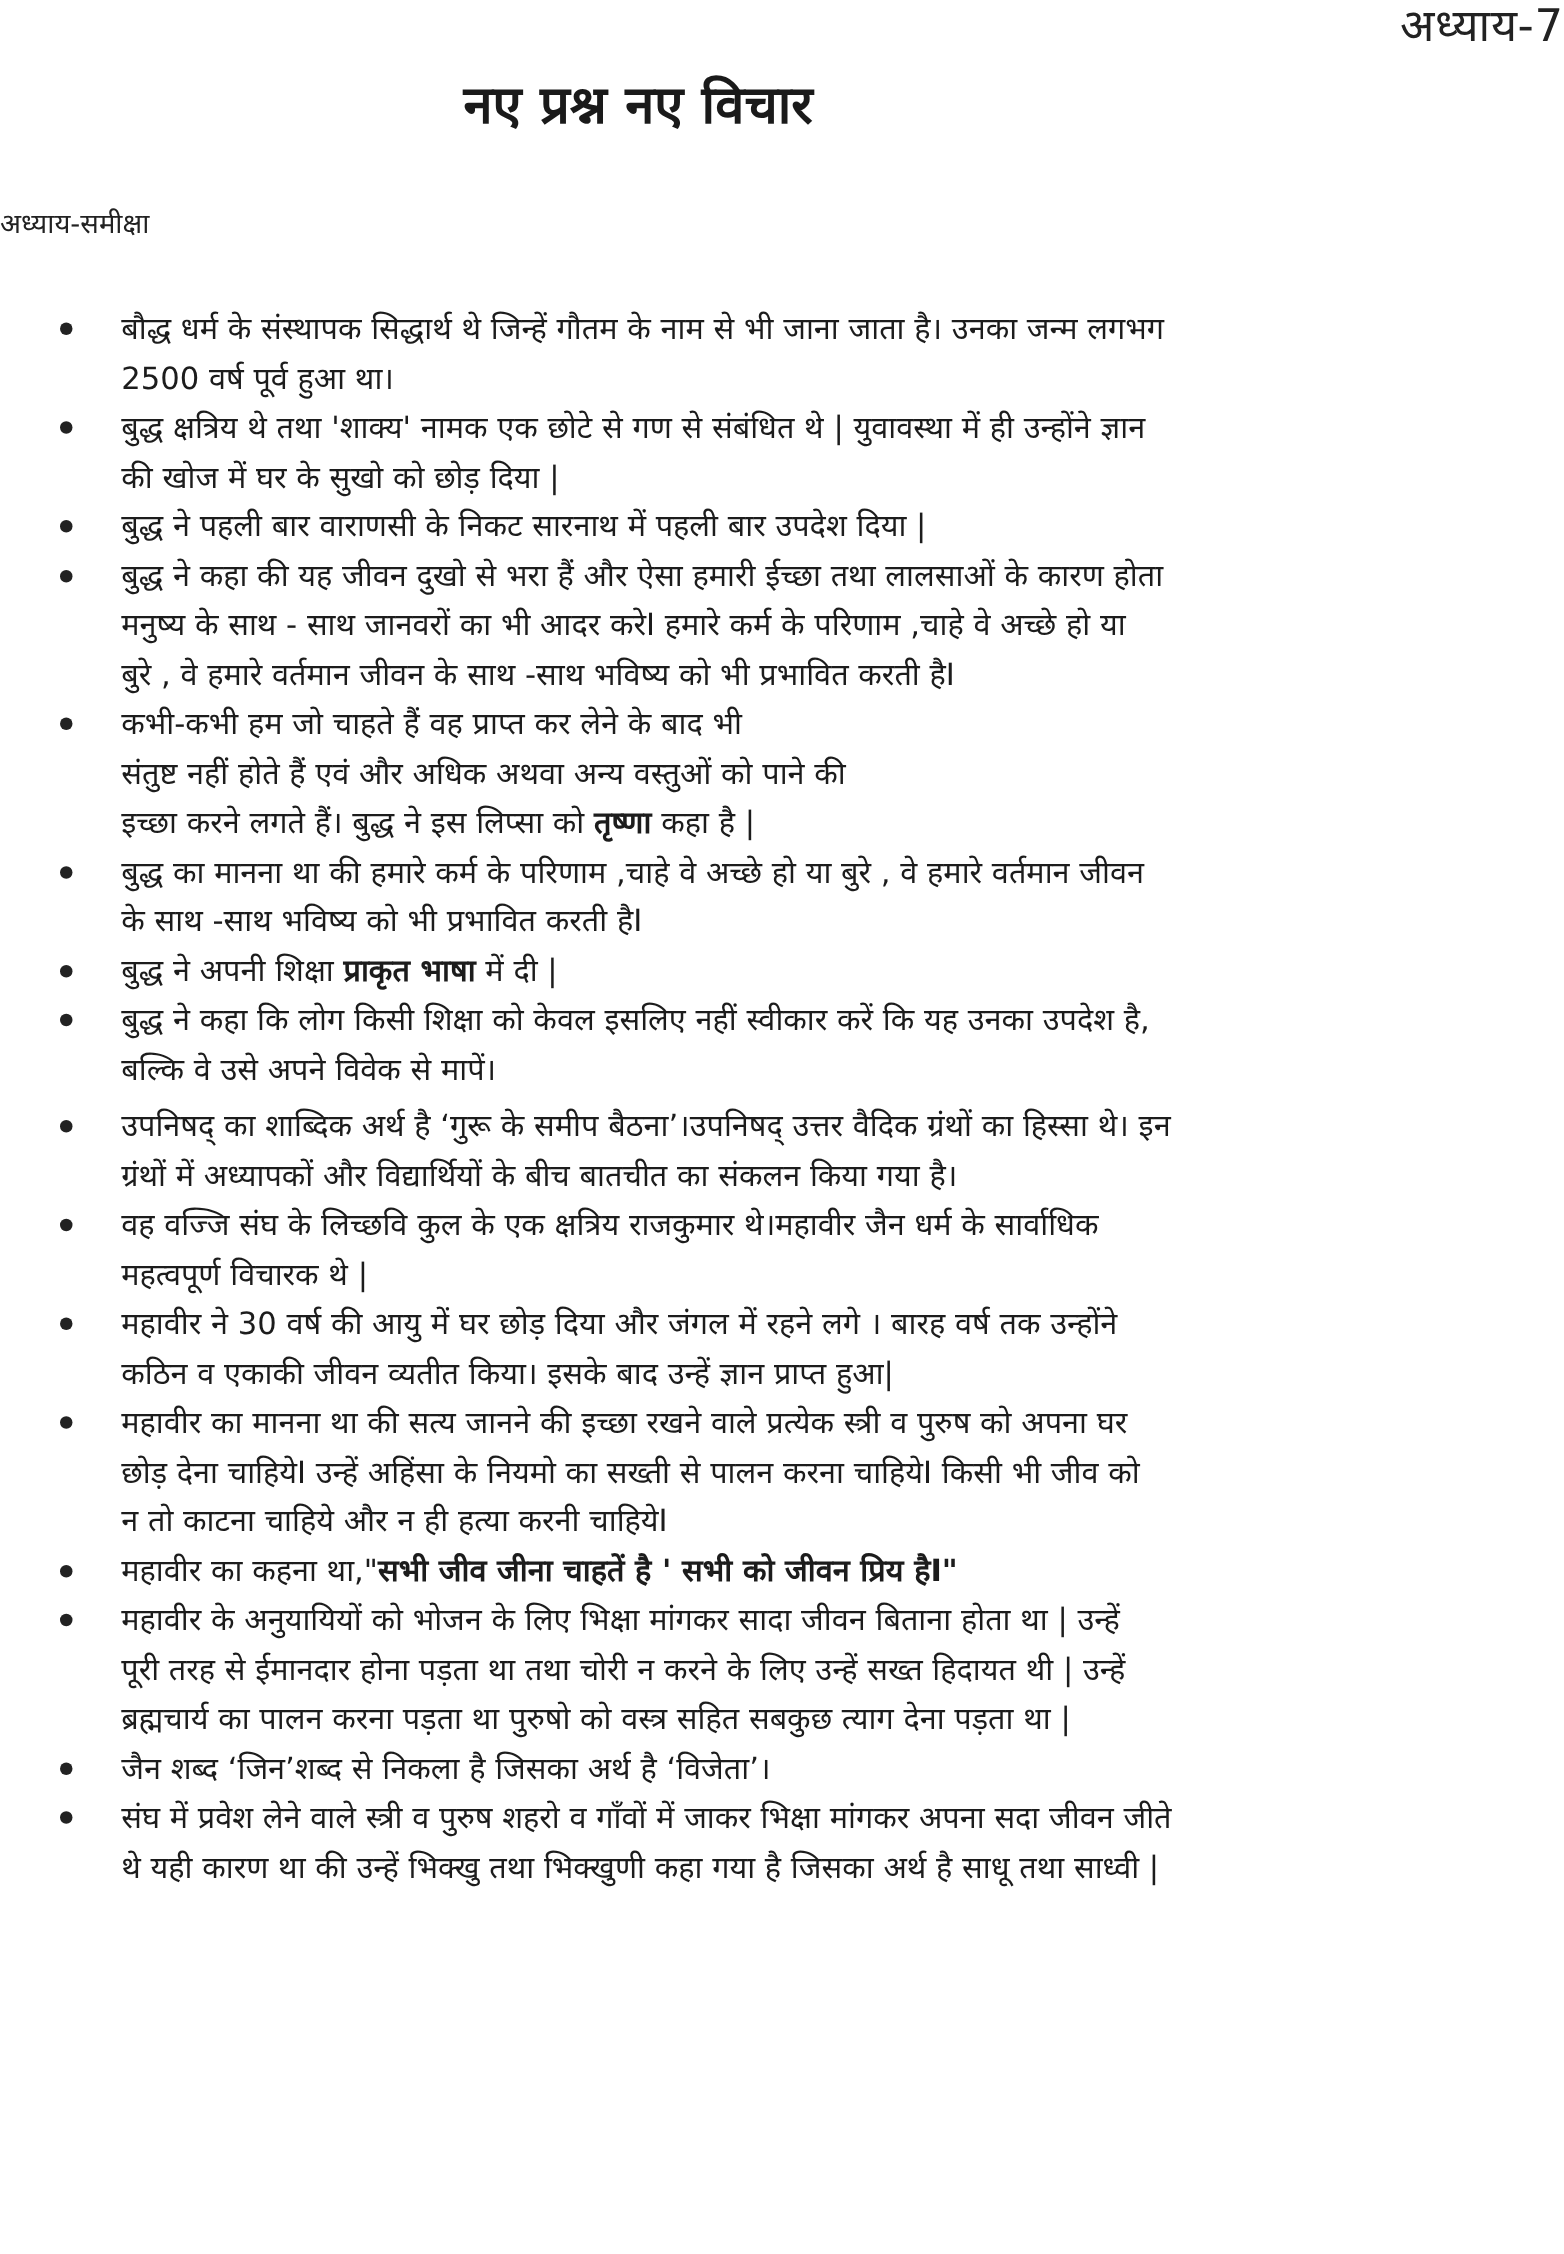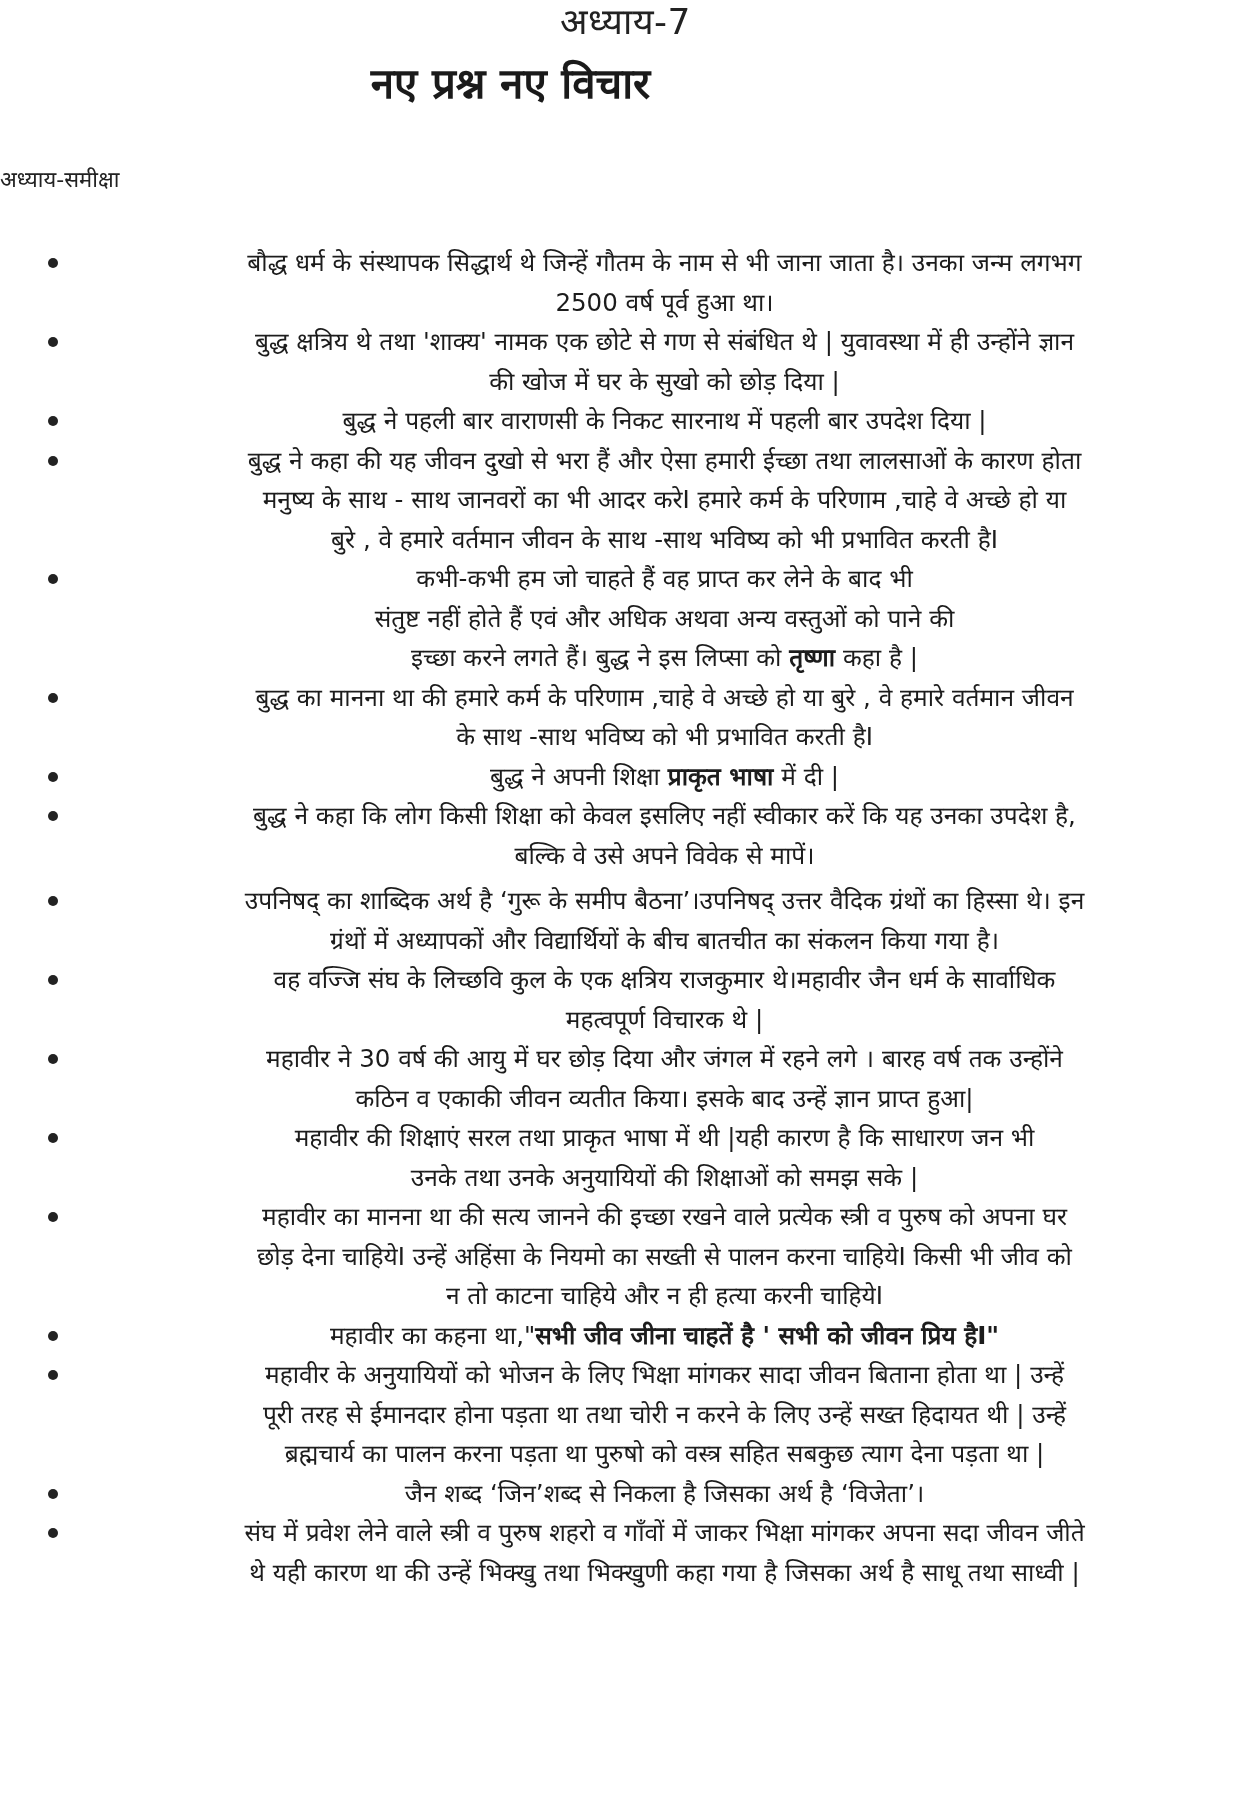--- a/index.html
+++ b/index.html
@@ -2,21 +2,21 @@
 <html><head>
 <meta charset="utf-8">
 <style>
   html, body { margin: 0; padding: 0; background: #ffffff; }
   body {
     width: 1251px; height: 1803px; overflow: hidden; position: relative;
     font-family: "DejaVu Sans", "Liberation Sans", sans-serif;
     color: #1a1a1a;
   }
   .chapter-num {
-    position: absolute; top: 0; left: 0; width: 1251px; text-align: center;
+    position: absolute; top: 0; left: 0; width: 1251px; text-align: right;
     font-size: 36px; line-height: 44px; font-weight: normal; color: #222;
     letter-spacing: 0.5px;
   }
   .chapter-title {
     position: absolute; top: 56px; left: 0; width: 1021px; text-align: center;
     font-size: 42px; line-height: 56px; font-weight: bold; color: #1a1a1a;
   }
   .section-label {
     position: absolute; top: 164px; left: 0;
     font-size: 22px; line-height: 32px; color: #222;
@@ -28,21 +28,21 @@
   ul.points li {
     position: relative; padding-left: 97px; padding-right: 8px;
     font-size: 24.5px; line-height: 39.5px; color: #1c1c1c;
     margin: 0;
   }
   ul.points li .bullet {
     position: absolute; left: 48px; top: 15px;
     width: 10px; height: 10px; border-radius: 50%; background: #222;
   }
   ul.points li.gap { margin-top: 6px; }
-  .line { display: block; white-space: nowrap; text-align: center; }
+  .line { display: block; white-space: nowrap; }
   b { font-weight: bold; }
 </style>
 </head>
 <body>
 
 <div class="chapter-num">अध्याय-7</div>
 <div class="chapter-title">नए प्रश्न नए विचार</div>
 <div class="section-label">अध्याय-समीक्षा</div>
 
 <ul class="points">
@@ -106,25 +106,20 @@
     <span class="line">वह वज्जि संघ के लिच्छवि कुल के एक क्षत्रिय राजकुमार थे।महावीर जैन धर्म के सार्वाधिक</span>
     <span class="line">महत्वपूर्ण विचारक थे |</span>
   </li>
 
   <li>
     <span class="bullet"></span>
     <span class="line">महावीर ने 30 वर्ष की आयु में घर छोड़ दिया और जंगल में रहने लगे । बारह वर्ष तक उन्होंने</span>
     <span class="line">कठिन व एकाकी जीवन व्यतीत किया। इसके बाद उन्हें ज्ञान प्राप्त हुआ|</span>
   </li>
 
-  <li>
-    <span class="bullet"></span>
-    <span class="line">महावीर की शिक्षाएं सरल तथा प्राकृत भाषा में थी |यही कारण है कि साधारण जन भी</span>
-    <span class="line">उनके तथा उनके अनुयायियों की शिक्षाओं को समझ सके |</span>
-  </li>
 
   <li>
     <span class="bullet"></span>
     <span class="line">महावीर का मानना था की सत्य जानने की इच्छा रखने वाले प्रत्येक स्त्री व पुरुष को अपना घर</span>
     <span class="line">छोड़ देना चाहियेI उन्हें अहिंसा के नियमो का सख्ती से पालन करना चाहियेI किसी भी जीव को</span>
     <span class="line">न तो काटना चाहिये और न ही हत्या करनी चाहियेI</span>
   </li>
 
   <li>
     <span class="bullet"></span>

